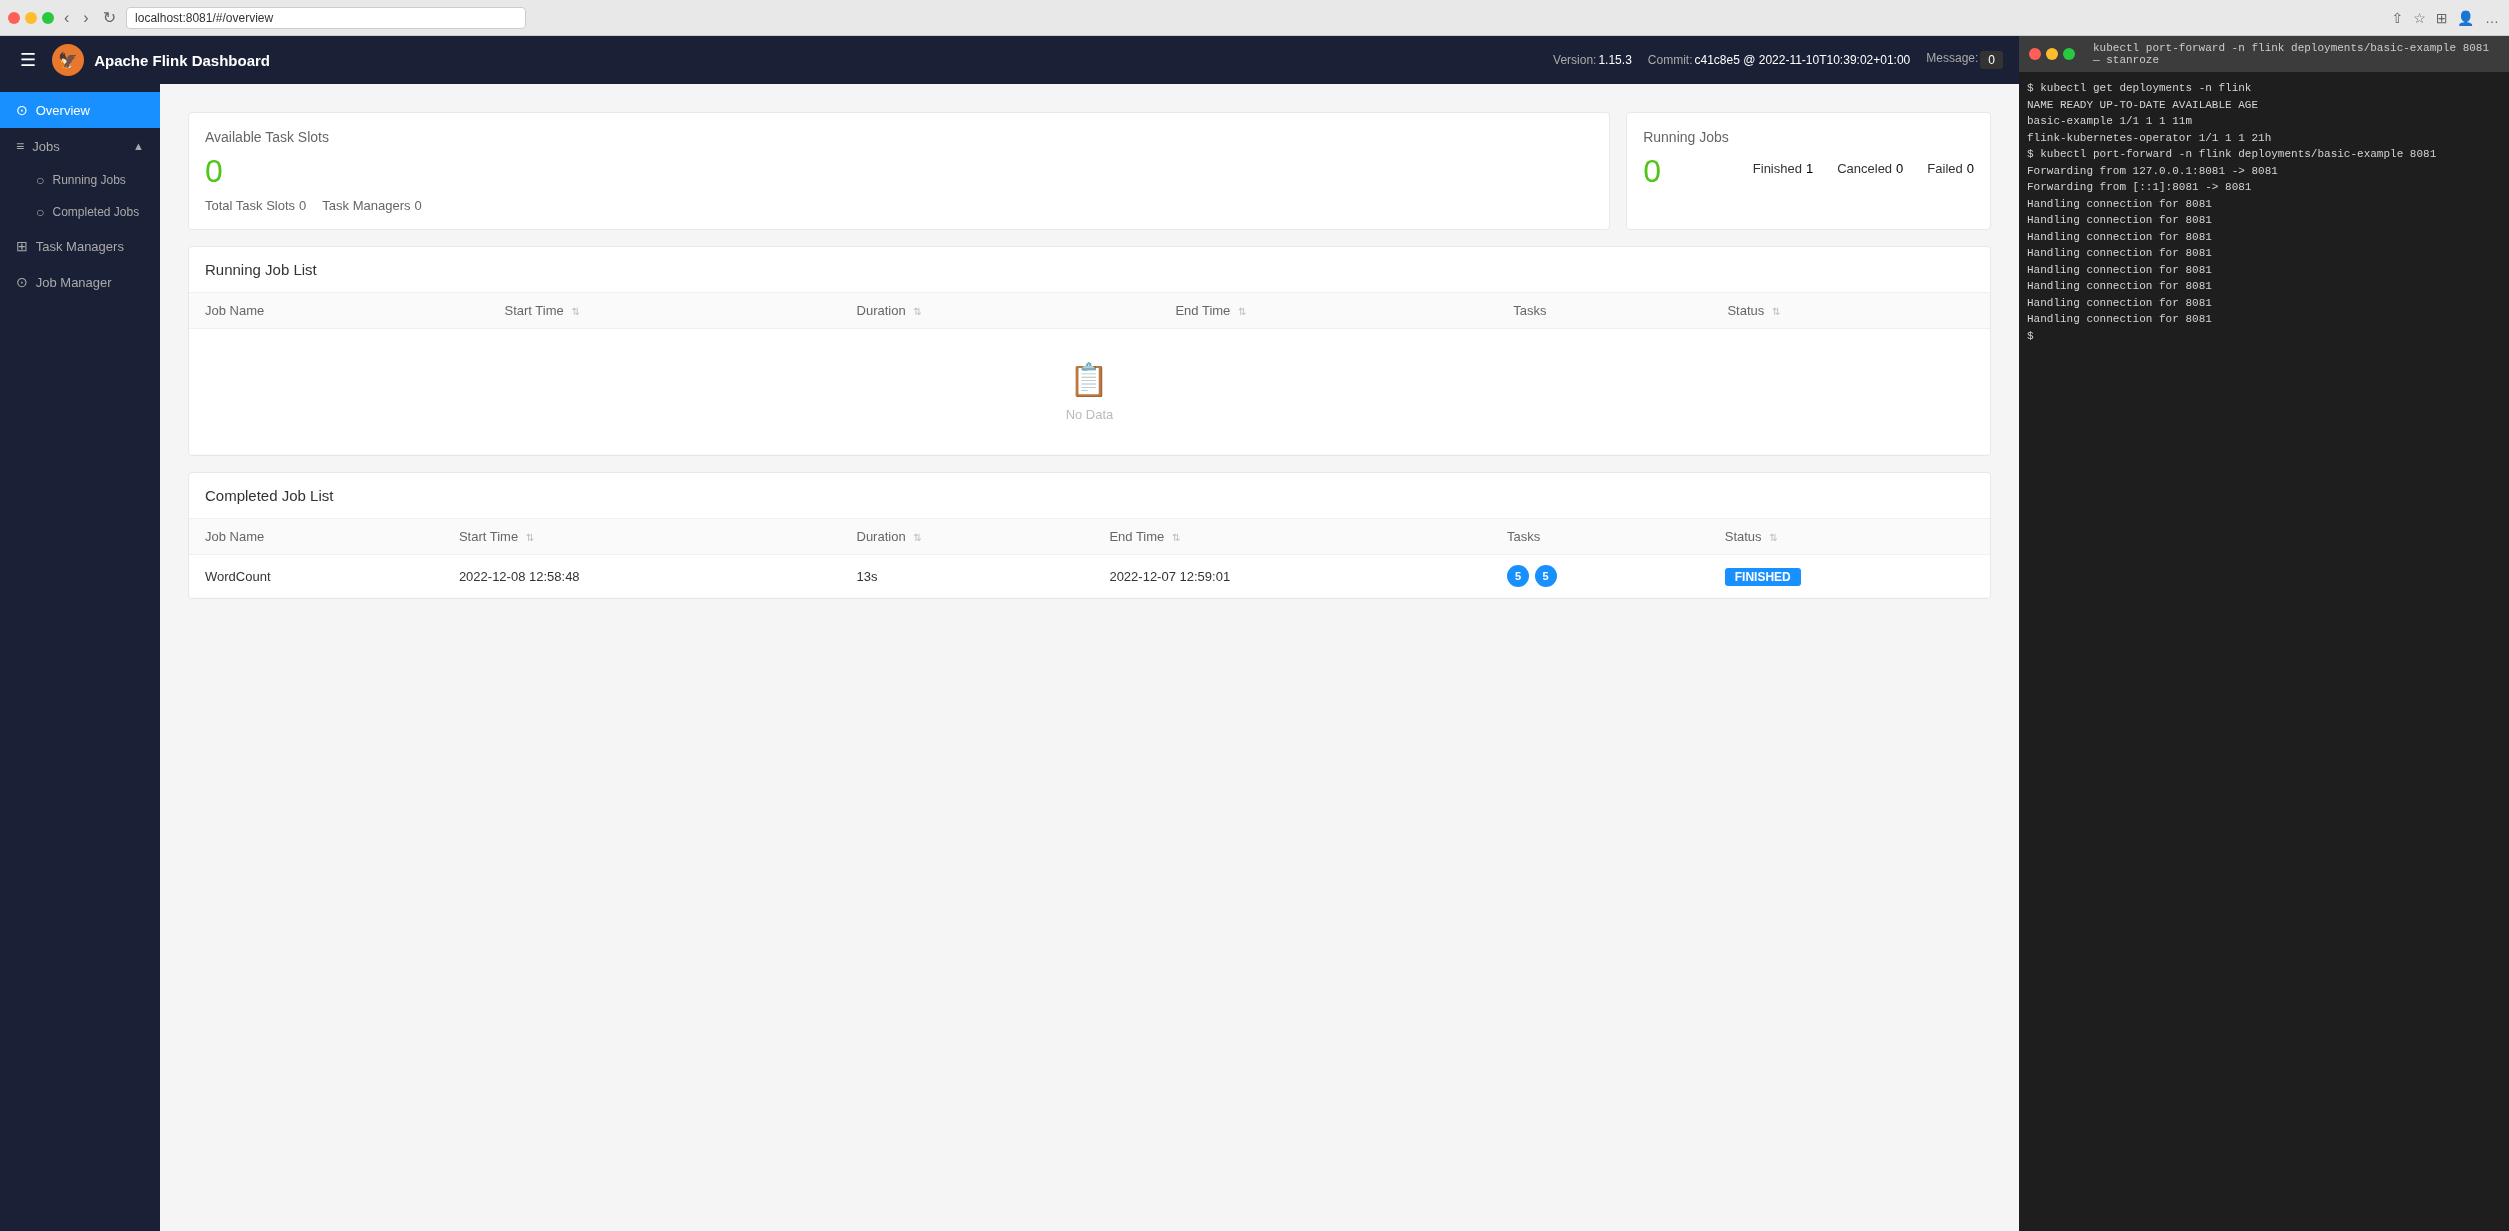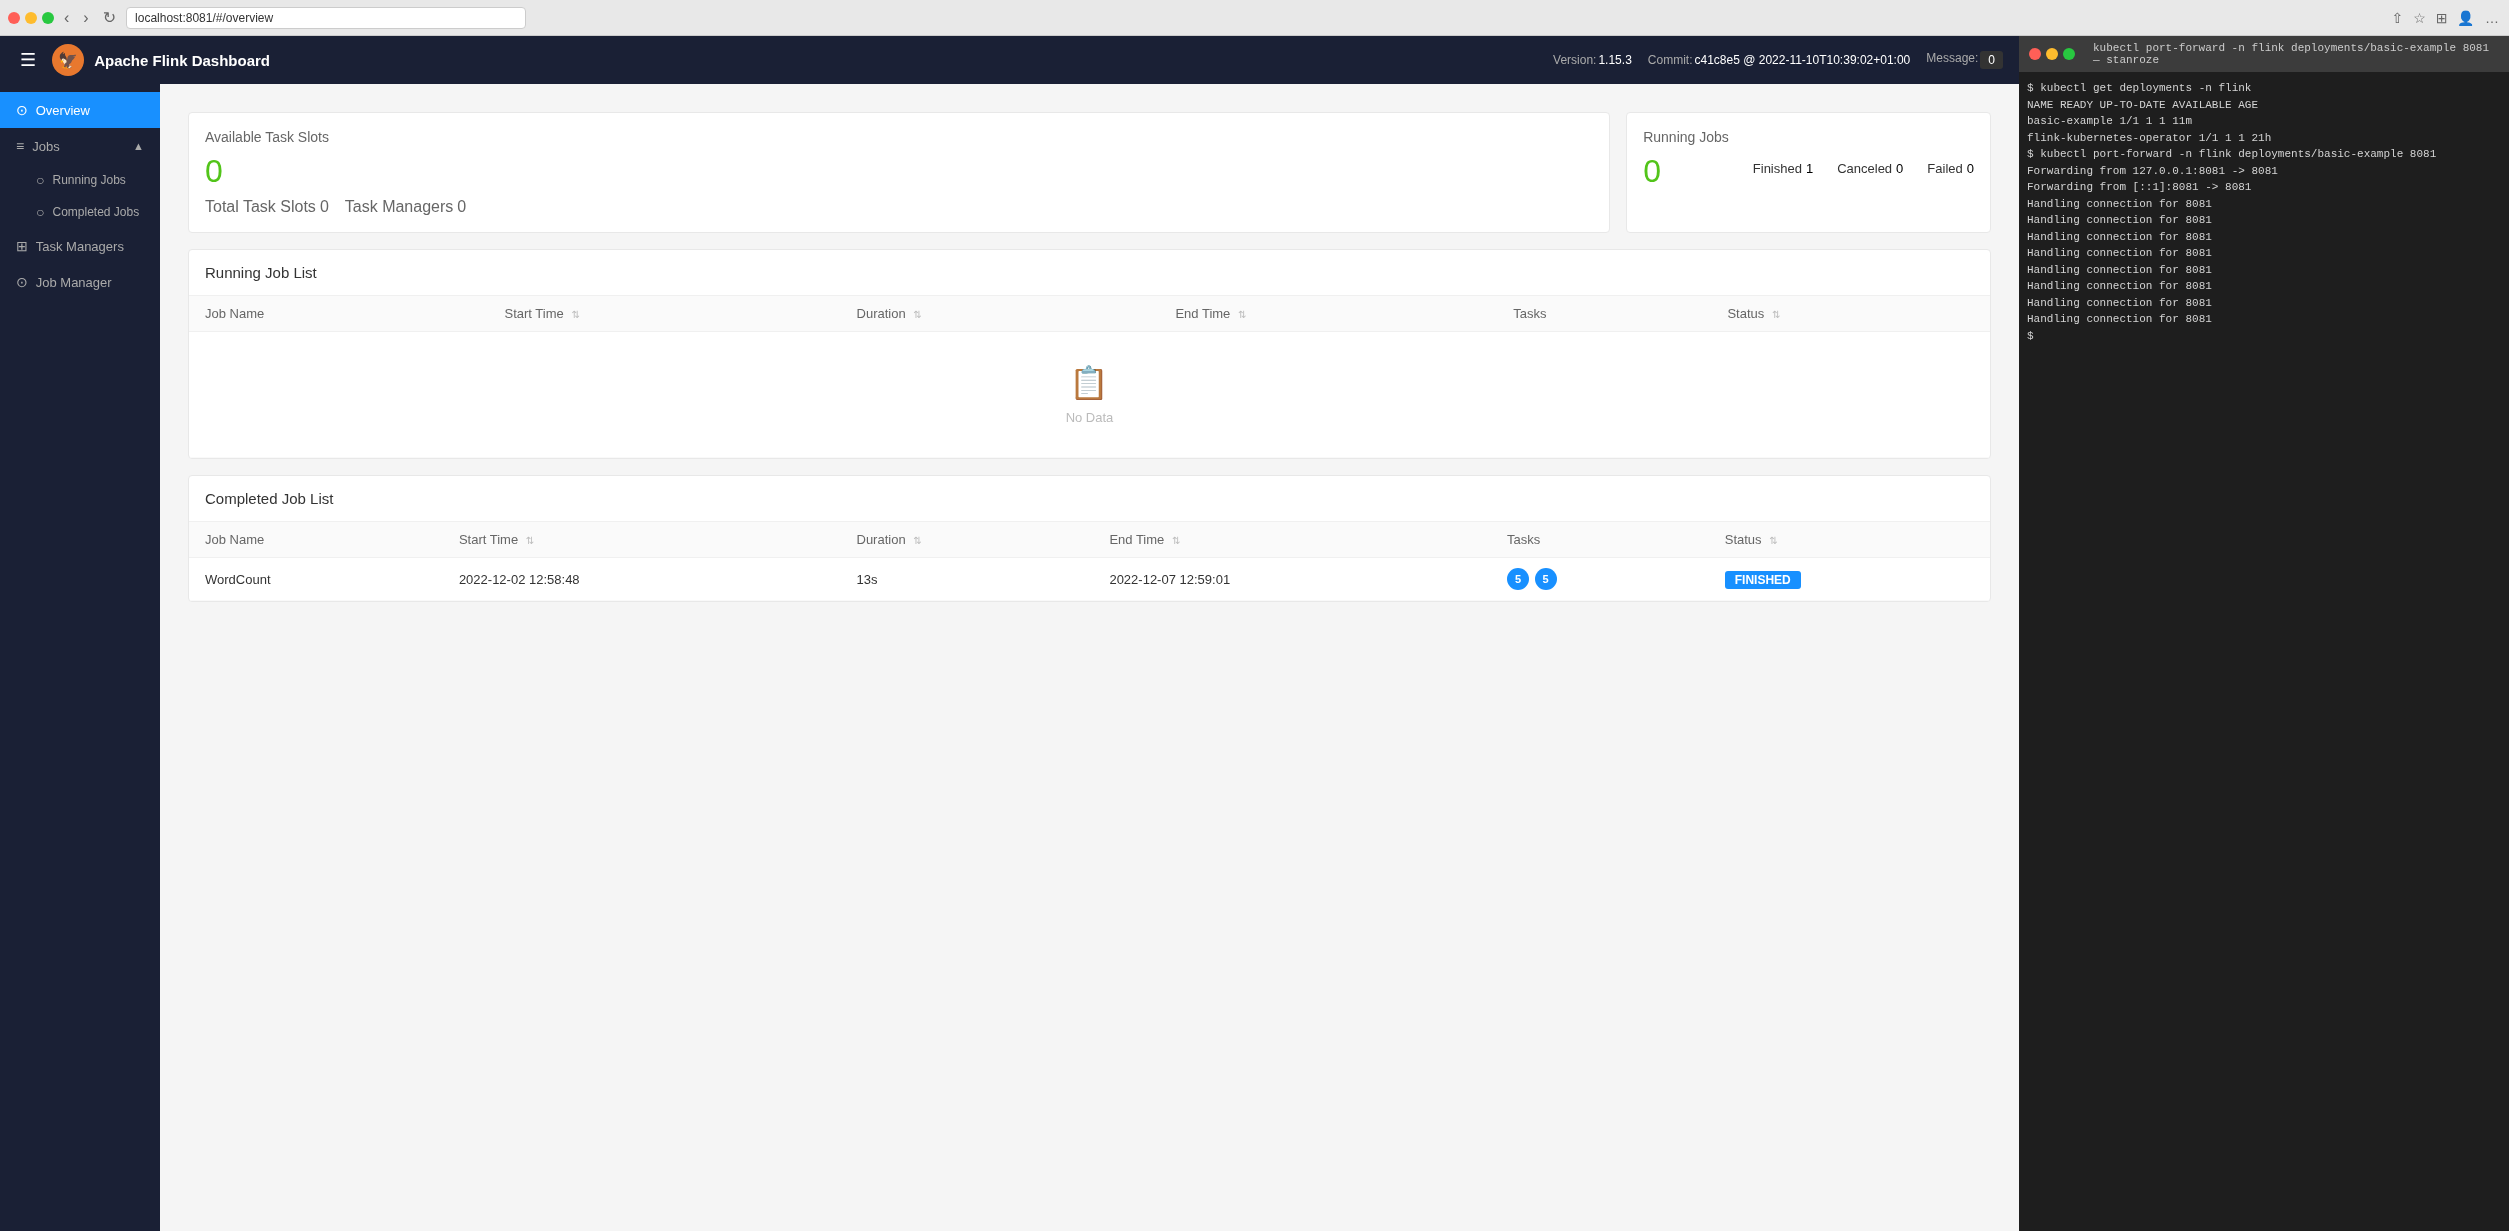--- a/index.html
+++ b/index.html
@@ -52,21 +52,21 @@
     .sidebar-icon { font-size: 14px; }
 
     
     .main-content { flex: 1; overflow-y: auto; padding: 28px; }
 
     
     .cards-row { display: flex; gap: 16px; margin-bottom: 16px; }
     .card { background: white; border-radius: 4px; padding: 16px; flex: 1; border: 1px solid #e8e8e8; }
     .card-title { font-size: 14px; color: #666; margin-bottom: 8px; }
     .card-number { font-size: 32px; font-weight: 300; color: #52c41a; margin-bottom: 8px; }
-    .card-footer { display: flex; gap: 16px; font-size: 16px; color: #666; }
+    .card-footer { display: flex; gap: 16px; font-size: 13px; color: #666; }
     .card-footer span { display: flex; gap: 4px; }
 
     .running-jobs-card { background: white; border-radius: 4px; padding: 16px; border: 1px solid #e8e8e8; }
     .rj-stat { display: flex; gap: 4px; }
     .rj-stat-val { color: #333; font-weight: 500; }
 
     
     .table-section { background: white; border-radius: 4px; border: 1px solid #e8e8e8; margin-bottom: 16px; overflow: hidden; }
     .table-title { padding: 14px 16px; font-size: 15px; font-weight: 500; color: #333; border-bottom: 1px solid #f0f0f0; }
     table { width: 100%; border-collapse: collapse; }
@@ -240,21 +240,21 @@
                 <th>Start Time <span class="sort-icon">⇅</span></th>
                 <th>Duration <span class="sort-icon">⇅</span></th>
                 <th>End Time <span class="sort-icon">⇅</span></th>
                 <th>Tasks</th>
                 <th>Status <span class="sort-icon">⇅</span></th>
               </tr>
             </thead>
             <tbody id="completed-job-tbody">
             <tr>
     <td>WordCount</td>
-    <td>2022-12-02 12:58:48</td>
+    <td>2022-12-08 12:58:48</td>
     <td>13s</td>
     <td>2022-12-07 12:59:01</td>
     <td>
       <span class="task-badge task-badge-blue">5</span>
       <span class="task-badge task-badge-blue">5</span>
     </td>
     <td>
       <span class="status-badge status-finished">FINISHED</span>
     </td>
   </tr>

